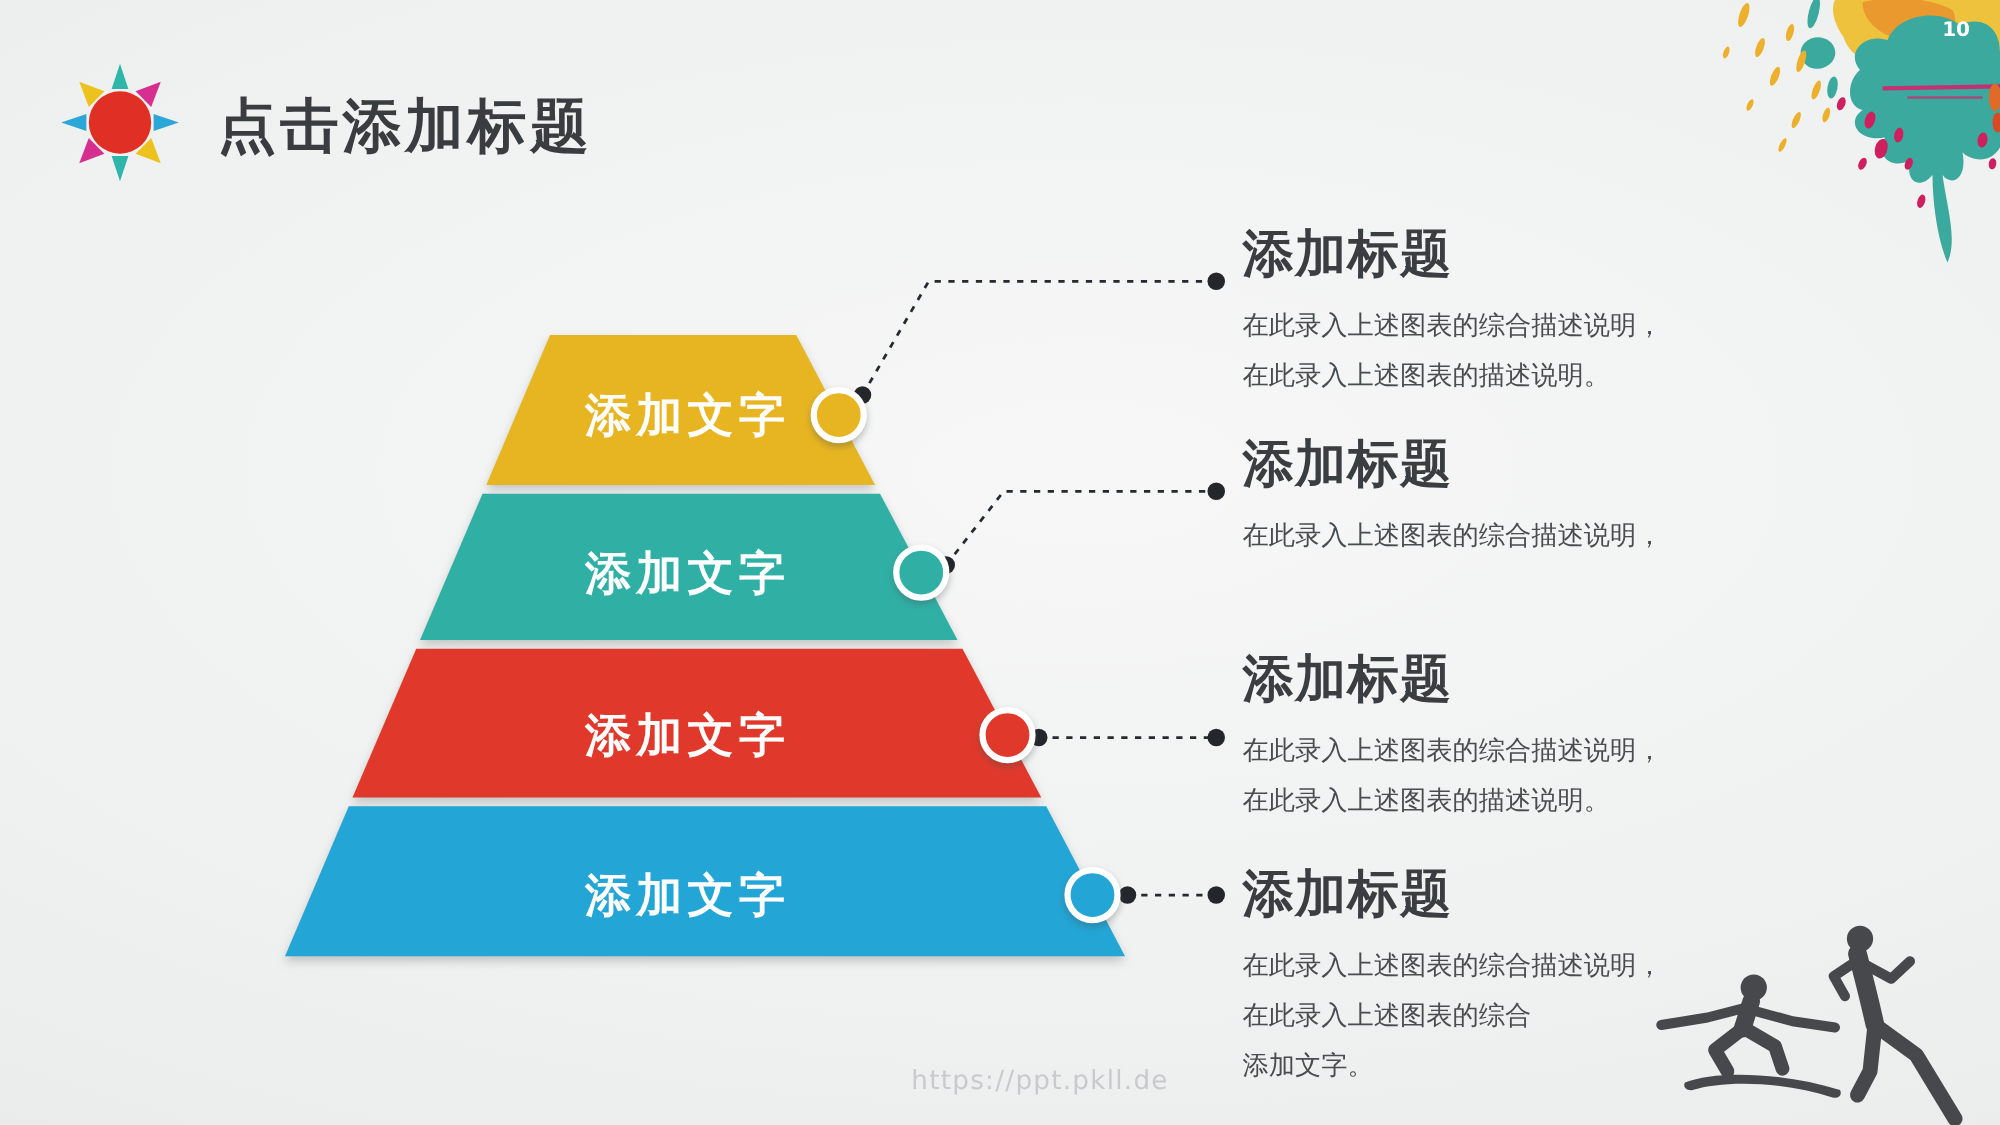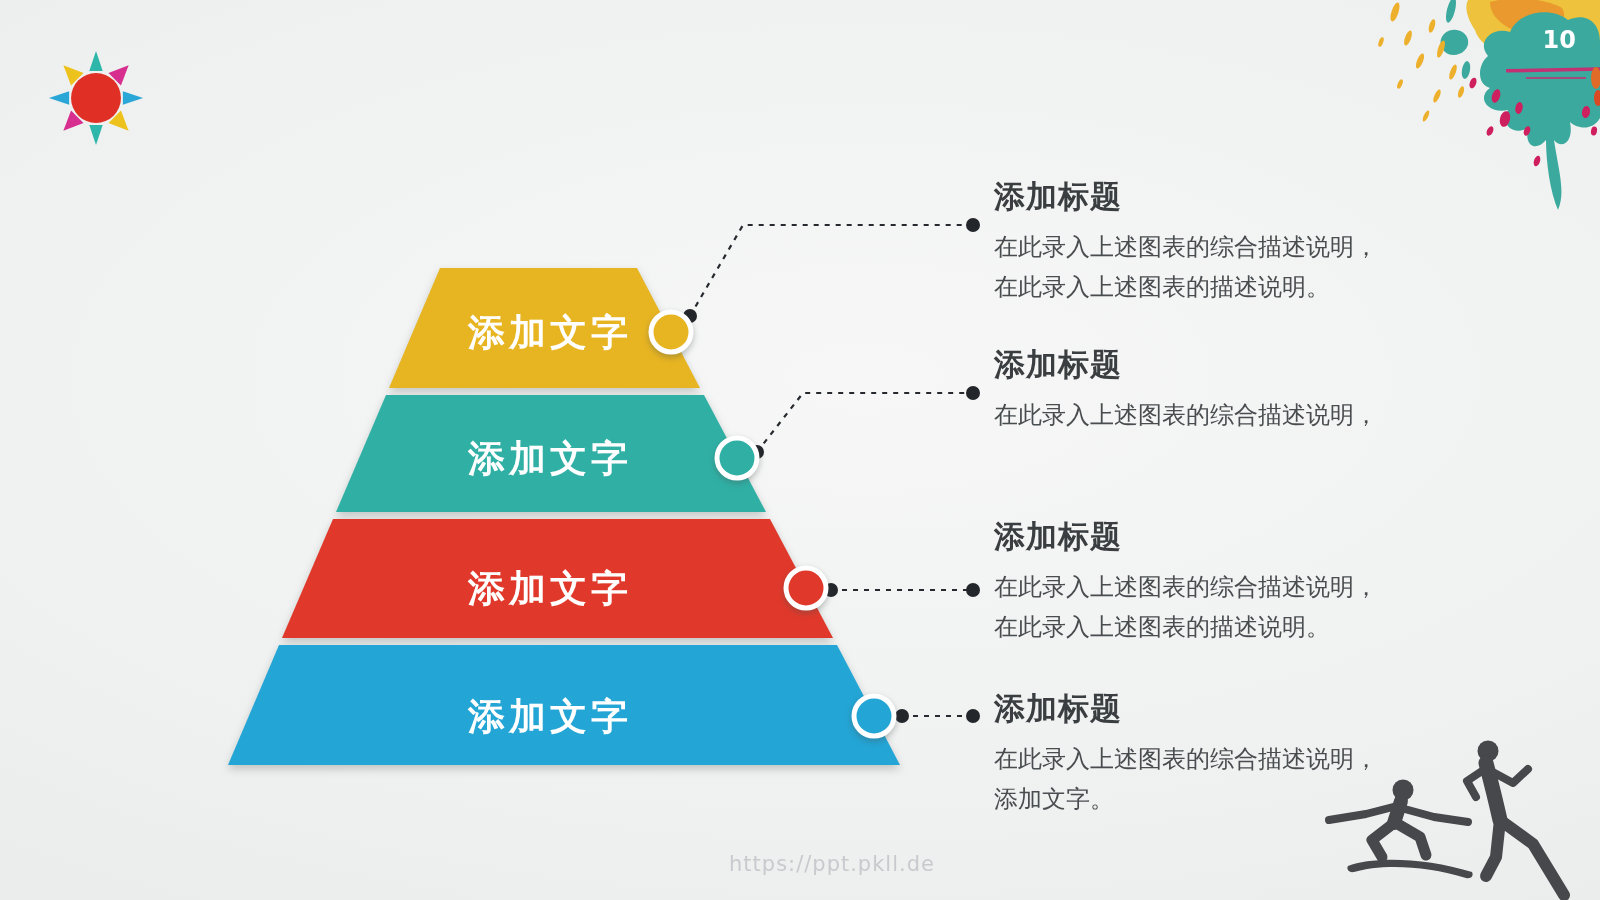--- a/index.html
+++ b/index.html
@@ -24,34 +24,34 @@
   .node{stroke:#ffffff;stroke-width:5;filter:drop-shadow(0 3px 3px rgba(70,80,80,.35));}
   .conn{fill:none;stroke:#26292e;stroke-width:2.2;stroke-dasharray:5 6;}
   .dot{fill:#23262b;}
   .pyr-label{
     font-family:"DejaVu Sans","Liberation Sans",sans-serif;
     font-size:37px;font-weight:bold;fill:#ffffff;letter-spacing:4px;
   }
   
   .block{position:absolute;left:994px;width:440px;}
   .block .b-title{
-    font-size:31px;font-weight:800;color:#3a3e41;letter-spacing:1px;margin:0 0 9px 0;
+    font-size:41px;font-weight:800;color:#3a3e41;letter-spacing:1px;margin:0 0 9px 0;
   }
   .block .b-line{
-    font-size:24px;color:#494d50;line-height:40px;white-space:nowrap;
+    font-size:21px;color:#494d50;line-height:40px;white-space:nowrap;
   }
   .block-1{top:176px;}
   .block-2{top:344px;}
   .block-3{top:516px;}
   .block-4{top:688px;}
   
   .splash{position:absolute;left:1340px;top:0;width:260px;height:300px;}
   .page-number{
-    position:absolute;right:24px;top:26px;
-    font-size:24px;font-weight:bold;color:#ffffff;z-index:5;
+    position:absolute;right:24px;top:14px;
+    font-size:16px;font-weight:bold;color:#ffffff;z-index:5;
   }
   .figures{position:absolute;left:1295px;top:720px;width:310px;height:180px;}
   .sil{fill:#46484b;}
   .sil-stroke{fill:none;stroke:#46484b;stroke-linecap:round;stroke-linejoin:round;}
   .watermark{
     position:absolute;left:832px;top:852px;transform:translateX(-50%);
     font-size:21px;color:#c7cbce;letter-spacing:1px;
   }
 </style>
 </head>
@@ -63,20 +63,21 @@
     <polygon points="50,1 43,22 57,22" fill="#2eb6aa"></polygon>
     <polygon points="50,99 43,78 57,78" fill="#2eb6aa"></polygon>
     <polygon points="1,50 22,43 22,57" fill="#2aa7d6"></polygon>
     <polygon points="99,50 78,43 78,57" fill="#2aa7d6"></polygon>
     <polygon points="16,16 24,37 37,24" fill="#eec21c"></polygon>
     <polygon points="84,16 63,24 76,37" fill="#d72f90"></polygon>
     <polygon points="84,84 76,63 63,76" fill="#eec21c"></polygon>
     <polygon points="16,84 37,76 24,63" fill="#d72f90"></polygon>
     <circle cx="50" cy="50" r="26" fill="#e03026"></circle>
   </svg>
+  <div class="main-title">点击添加标题</div>
 
   <svg class="diagram" viewBox="0 0 1600 900">
 
     <polygon class="layer" points="440,268 637,268 700,388 389,388" fill="#e8b522"></polygon>
     <polygon class="layer" points="386,395 704,395 766,512 336,512" fill="#30b0a5"></polygon>
     <polygon class="layer" points="333,519 770,519 833,638 282,638" fill="#e0392b"></polygon>
     <polygon class="layer" points="279,645 837,645 900,765 228,765" fill="#23a5d5"></polygon>
 
     <polyline class="conn" points="690,316 743,225 973,225"></polyline>
     <polyline class="conn" points="757,452 803,393 973,393"></polyline>
@@ -112,20 +113,21 @@
     <div class="b-line">在此录入上述图表的综合描述说明，</div>
   </div>
   <div class="block block-3">
     <div class="b-title">添加标题</div>
     <div class="b-line">在此录入上述图表的综合描述说明，</div>
     <div class="b-line">在此录入上述图表的描述说明。</div>
   </div>
   <div class="block block-4">
     <div class="b-title">添加标题</div>
     <div class="b-line">在此录入上述图表的综合描述说明，</div>
+    <div class="b-line">在此录入上述图表的综合</div>
     <div class="b-line">添加文字。</div>
   </div>
 
   <svg class="splash" viewBox="0 0 260 300">
 
     <path d="M128,0 C150,-10 200,-15 235,0 L260,0 L260,70 C240,78 210,70 196,58 C170,62 140,48 135,30 C128,20 124,8 128,0 Z" fill="#eec23c"></path>
     <path d="M150,2 C170,-4 205,-2 222,8 C230,22 214,36 196,34 C172,34 150,20 150,2 Z" fill="#e9992d"></path>
 
     <path d="M148,56 C136,42 152,26 170,32 C178,12 210,6 228,20 C246,12 260,22 260,42
              L260,118 C252,132 236,128 230,122 C234,142 222,150 214,140

